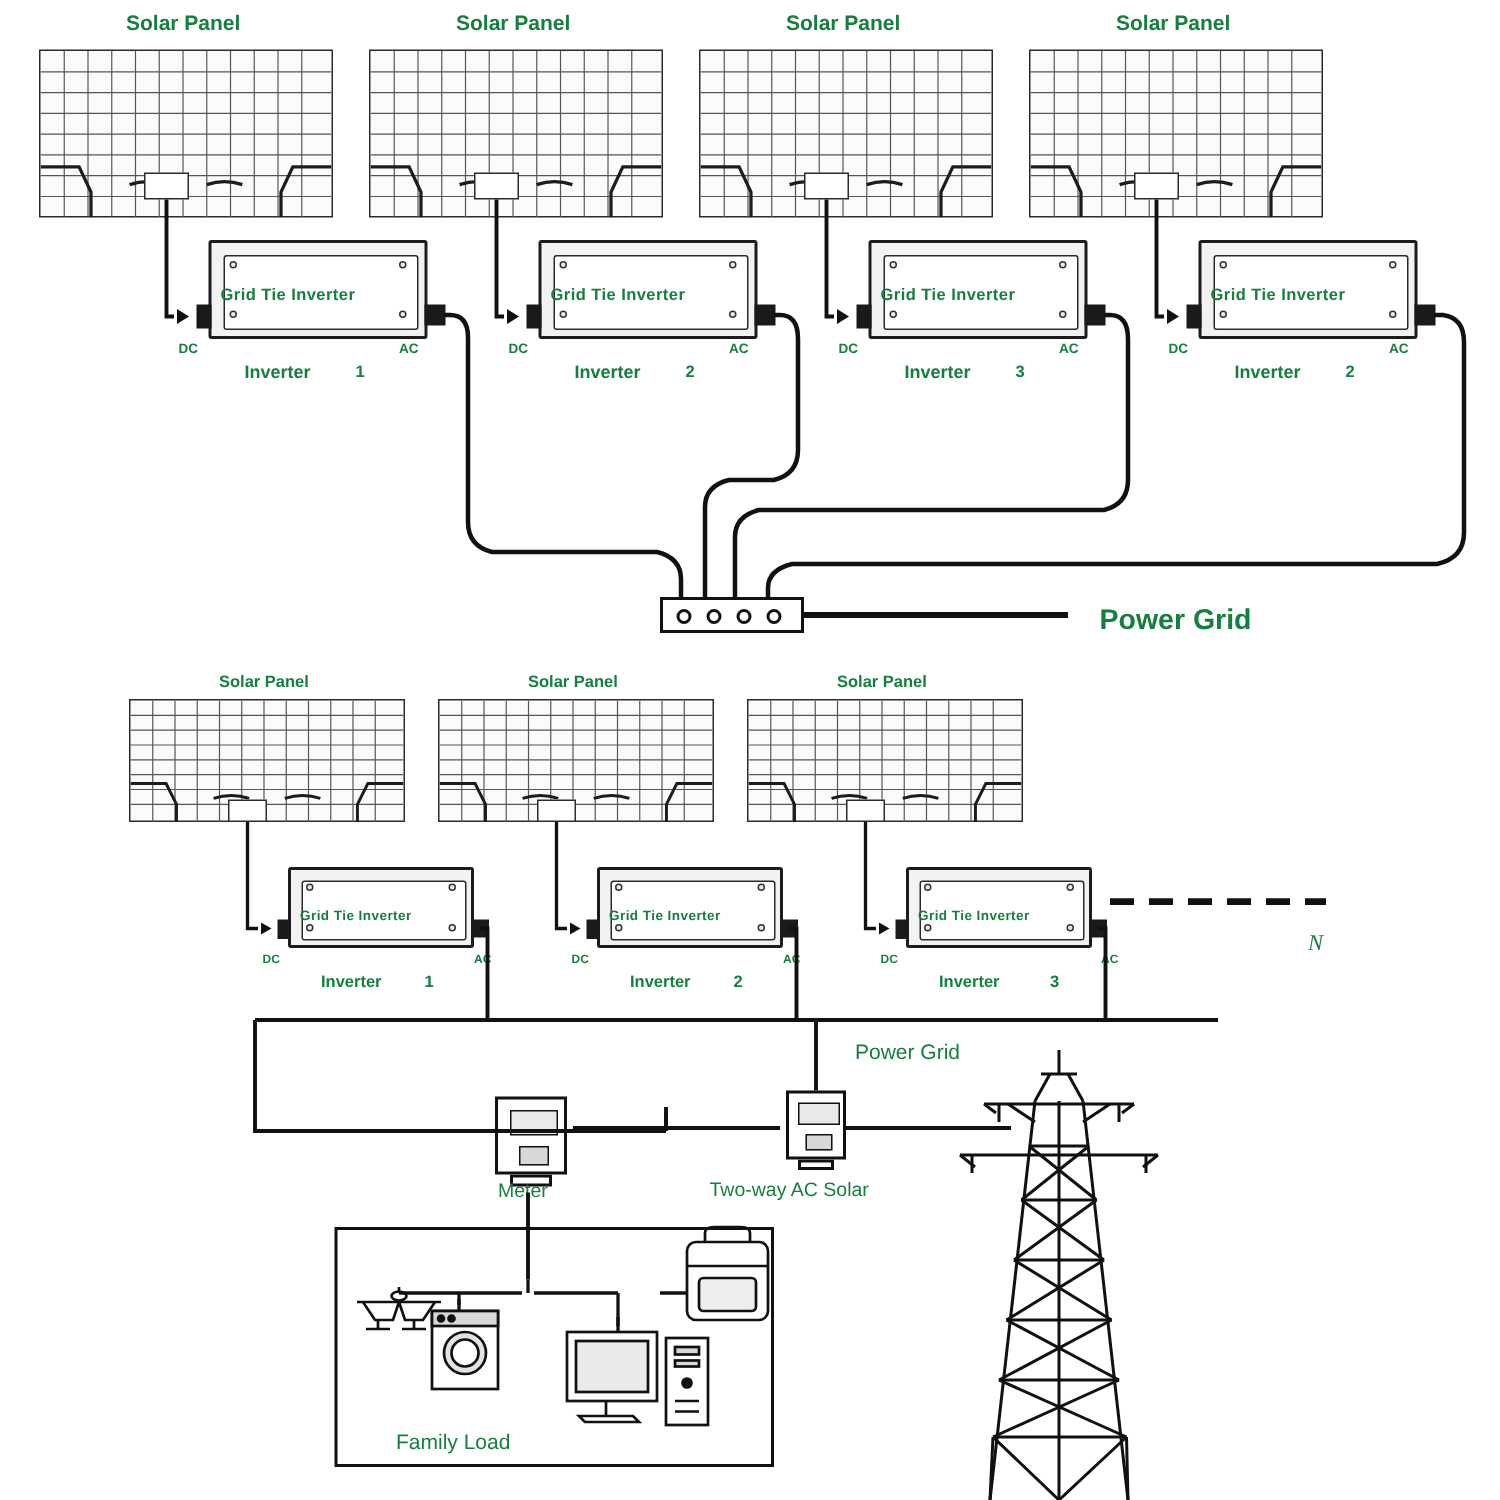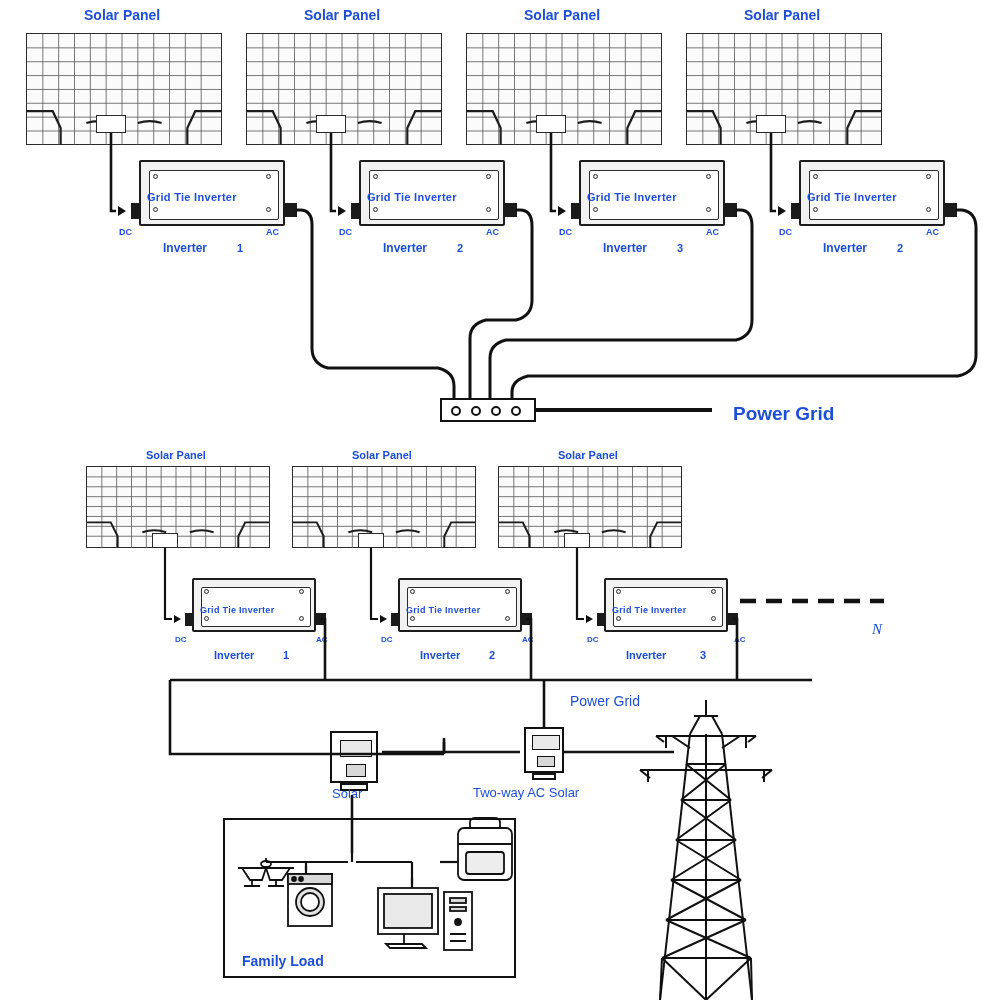--- a/index.html
+++ b/index.html
@@ -16,21 +16,21 @@
     width: 1000px;
     height: 1000px;
     overflow: hidden;
     background: #ffffff;
   }
 
   
   .lbl {
     position: absolute;
     font-family: "Liberation Sans", sans-serif;
-    color: #1d4ed8;
+    color: #15803d;
     white-space: nowrap;
     line-height: 1;
   }
   .lbl-panel-top { font-size: 14px; font-weight: bold; }
   .lbl-panel-bot { font-size: 11px; font-weight: bold; }
   .lbl-inverter-word { font-size: 12px; font-weight: bold; }
   .lbl-inverter-word-sm { font-size: 11px; font-weight: bold; }
   .lbl-num { font-size: 11px; font-weight: bold; }
   .lbl-dcac { font-size: 9px; font-weight: bold; }
   .lbl-dcac-sm { font-size: 8px; font-weight: bold; }
@@ -508,31 +508,31 @@
 
   <div class="lbl lbl-n" style="left:872px; top:622px;">N</div>
 
   <div class="lbl lbl-powergrid-mid" style="left:570px; top:694px;">Power  Grid</div>
 
   <div class="meter-body" style="left:330px; top:731px; width:48px; height:52px;">
     <div class="meter-screen" style="left:8px; top:7px; width:32px; height:17px;"></div>
     <div class="appl-dark" style="position:absolute; left:14px; top:31px; width:20px; height:13px; border:1.5px solid #111; box-sizing:border-box;"></div>
   </div>
   <div class="meter-foot" style="left:340px; top:783px; width:28px; height:8px;"></div>
-  <div class="lbl lbl-meter" style="left:332px; top:787px;">Solar</div>
+  <div class="lbl lbl-meter" style="left:332px; top:787px;">Meter</div>
 
   <div class="meter-body" style="left:524px; top:727px; width:40px; height:46px;">
     <div class="meter-screen" style="left:6px; top:6px; width:28px; height:15px;"></div>
     <div class="appl-dark" style="position:absolute; left:11px; top:27px; width:18px; height:11px; border:1.5px solid #111; box-sizing:border-box;"></div>
   </div>
   <div class="meter-foot" style="left:532px; top:773px; width:24px; height:7px;"></div>
   <div class="lbl lbl-twoway" style="left:473px; top:786px;">Two-way AC Solar</div>
 
   <div class="load-box" style="left:223px; top:818px; width:293px; height:160px;"></div>
-  <div class="lbl lbl-family" style="left:242px; top:954px;font-weight:bold;">Family Load</div>
+  <div class="lbl lbl-family" style="left:264px; top:954px;">Family Load</div>
 
   <svg class="overlay" viewBox="0 0 1000 1000">
     <defs>
       <marker id="arrR" markerWidth="12" markerHeight="12" refX="10" refY="5" orient="auto">
         <path d="M0,0 L11,5 L0,10 z" fill="#111"></path>
       </marker>
       <marker id="arrRs" markerWidth="10" markerHeight="10" refX="9" refY="4.5" orient="auto">
         <path d="M0,0 L10,4.5 L0,9 z" fill="#111"></path>
       </marker>
       <marker id="arrL" markerWidth="10" markerHeight="10" refX="9" refY="4.5" orient="auto">

